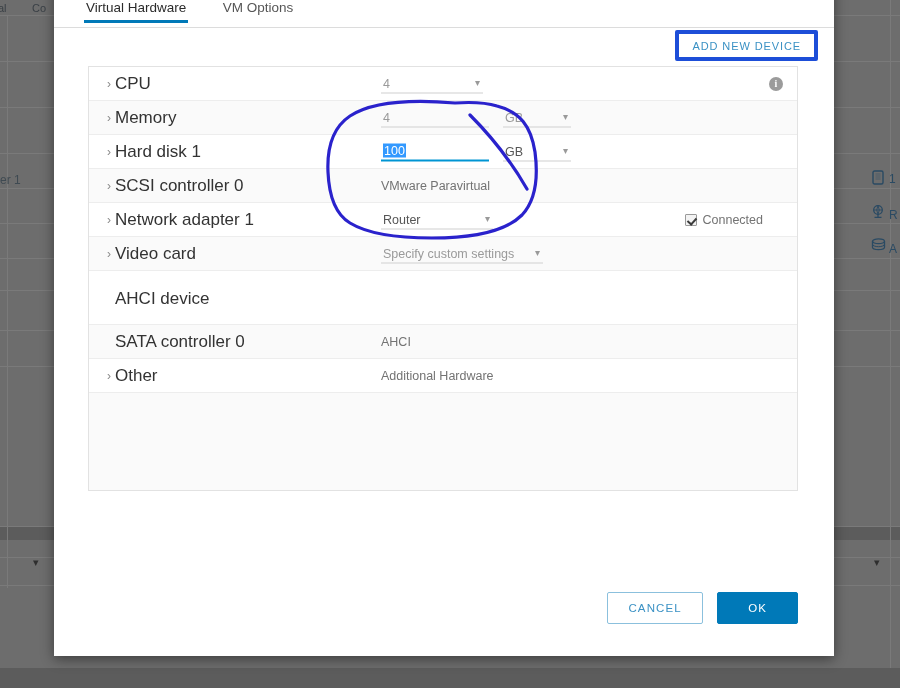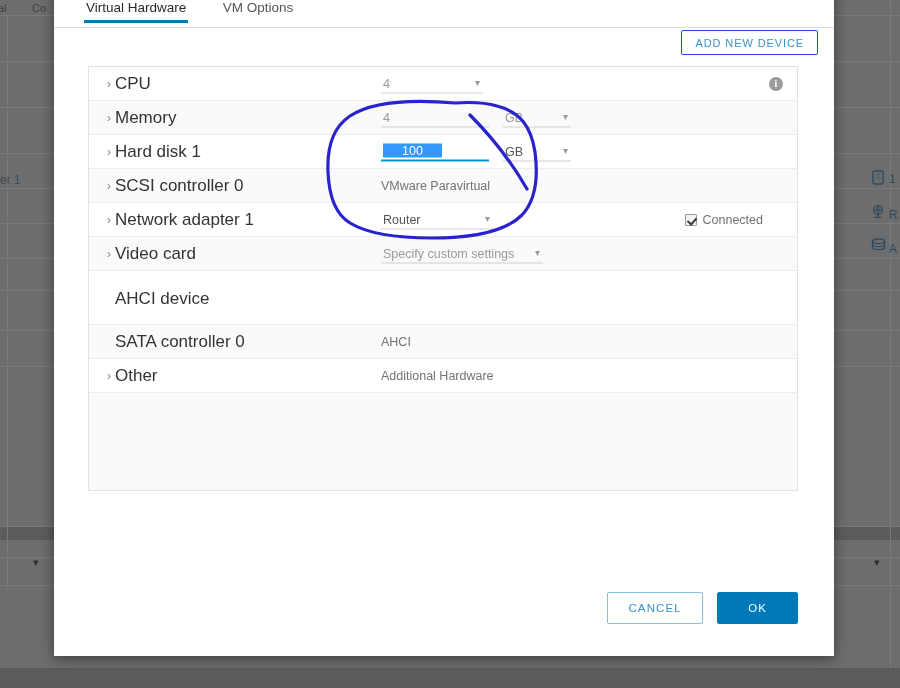--- a/index.html
+++ b/index.html
@@ -96,21 +96,21 @@
     height: 3px;
     background: #0079b8;
   }
 
   .addbar {
     position: absolute;
     top: 66px; right: 16px;
   }
   .add-btn {
     display: inline-block;
-    border: 1px solid #1d4ed8;
+    border: 4px solid #1d4ed8;
     color: #3a91c4;
     background: #ffffff;
     font-size: 11px;
     letter-spacing: 0.9px;
     padding: 6px 13px 5px 13px;
     border-radius: 2px;
     cursor: pointer;
     margin-left: 48px;
   }
 
@@ -184,21 +184,21 @@
     padding: 0 4px 0 2px;
     cursor: text;
   }
   .underline-field.active {
     border-bottom: 2px solid #0095d3;
     color: #2b2b2b;
   }
   .sel-text {
     background: #3399ff;
     color: #ffffff;
-    padding: 0 19px;
+    padding: 0 1px;
   }
   .underline-select {
     border-bottom: 1px solid #cfcfcf;
     height: 19px;
     display: flex;
     align-items: center;
     justify-content: space-between;
     font-size: 12.5px;
     color: #9a9a9a;
     padding: 0 3px 0 2px;

